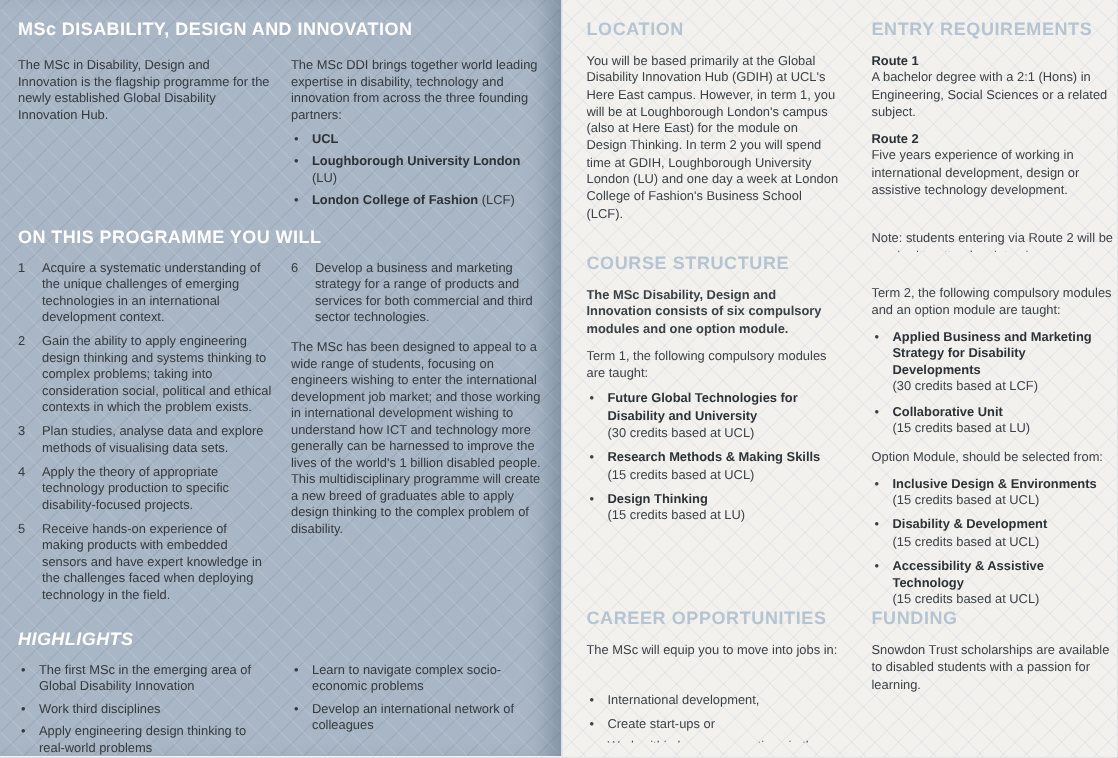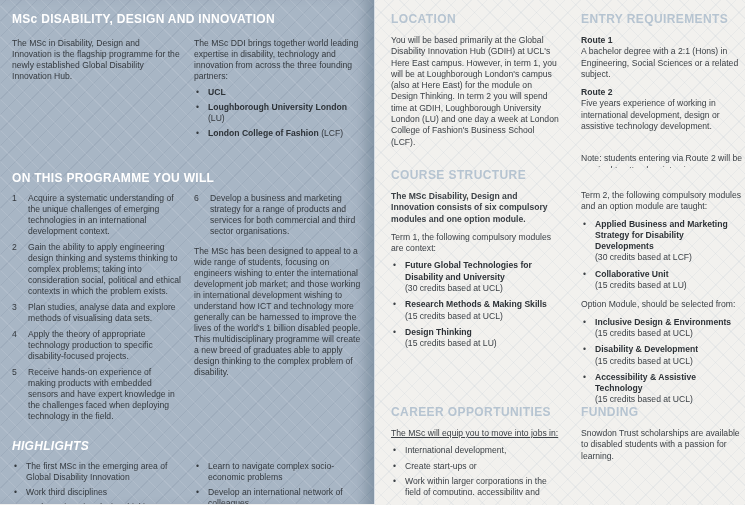--- a/index.html
+++ b/index.html
@@ -43,21 +43,21 @@
     font-weight: bold;
     letter-spacing: 0.3px;
     margin-bottom: 8px;
   }
 
   .body-text { font-size: 8.6px; line-height: 11px; color: #34393e; }
 
   .two-col { display: flex; gap: 13px; }
   .col { width: 169px; flex: 0 0 169px; }
 
-  .intro-row { margin-bottom: 28px; }
+  .intro-row { margin-bottom: 8px; }
 
   .lead-para { margin-bottom: 5px; }
 
   .b-list .b-item { display: flex; margin-bottom: 4px; }
   .b-list .dot { width: 14px; flex: 0 0 14px; padding-left: 2px; }
   .b-list .b-txt { flex: 1; }
   .bold { font-weight: bold; color: #2d3237; }
 
   .n-list .n-item { display: flex; margin-bottom: 5px; }
   .n-list .n-num { width: 16px; flex: 0 0 16px; }
@@ -102,21 +102,21 @@
 
   .mod-list .b-item { margin-bottom: 5px; }
   .mod-detail { display: block; font-weight: normal; color: #3c4146; }
 
   .course-lead { margin-bottom: 7px; font-weight: bold; }
   .term-lead { margin-bottom: 6px; }
   .option-lead { margin: 8px 0 6px 0; }
 
   .col2-offset { padding-top: 22px; }
 
-  .career-lead { margin-bottom: 6px; text-decoration: underline; }
+  .career-lead { margin-bottom: 22px; }
 </style>
 </head>
 <body>
 
 <div class="page">
 
   <div class="left-panel">
 
     <div class="panel-title">MSc DISABILITY, DESIGN AND INNOVATION</div>
 
@@ -162,21 +162,21 @@
           <span class="n-txt">Apply the theory of appropriate technology production to specific disability-focused projects.</span>
         </div>
         <div class="n-item">
           <span class="n-num">5</span>
           <span class="n-txt">Receive hands-on experience of making products with embedded sensors and have expert knowledge in the challenges faced when deploying technology in the field.</span>
         </div>
       </div>
       <div class="col body-text n-list">
         <div class="n-item">
           <span class="n-num">6</span>
-          <span class="n-txt">Develop a business and marketing strategy for a range of products and services for both commercial and third sector organisations.</span>
+          <span class="n-txt">Develop a business and marketing strategy for a range of products and services for both commercial and third sector technologies.</span>
         </div>
         <div class="after-six">The MSc has been designed to appeal to a wide range of students, focusing on engineers wishing to enter the international development job market; and those working in international development wishing to understand how ICT and technology more generally can be harnessed to improve the lives of the world's 1 billion disabled people. This multidisciplinary programme will create a new breed of graduates able to apply design thinking to the complex problem of disability.</div>
       </div>
     </div>
 
     <div class="left-heading" style="margin-top:12px;font-style:italic;">HIGHLIGHTS</div>
 
     <div class="two-col hl-row">
       <div class="col body-text b-list">
         <div class="b-item">
@@ -225,21 +225,21 @@
           <div>Five years experience of working in international development, design or assistive technology development.</div>
         </div>
         <div class="note-block">Note: students entering via Route 2 will be required to attend an interview.</div>
       </div>
     </div>
 
     <div class="sec">
       <div class="right-heading">COURSE STRUCTURE</div>
       <div class="r-body">
         <div class="course-lead">The MSc Disability, Design and Innovation consists of six compulsory modules and one option module.</div>
-        <div class="term-lead">Term 1, the following compulsory modules are context:</div>
+        <div class="term-lead">Term 1, the following compulsory modules are taught:</div>
         <div class="b-list mod-list">
           <div class="b-item">
             <span class="dot">•</span>
             <span class="b-txt"><span class="bold">Future Global Technologies for Disability and University</span><span class="mod-detail">(30 credits based at UCL)</span></span>
           </div>
           <div class="b-item">
             <span class="dot">•</span>
             <span class="b-txt"><span class="bold">Research Methods &amp; Making Skills</span><span class="mod-detail">(15 credits based at UCL)</span></span>
           </div>
           <div class="b-item">

